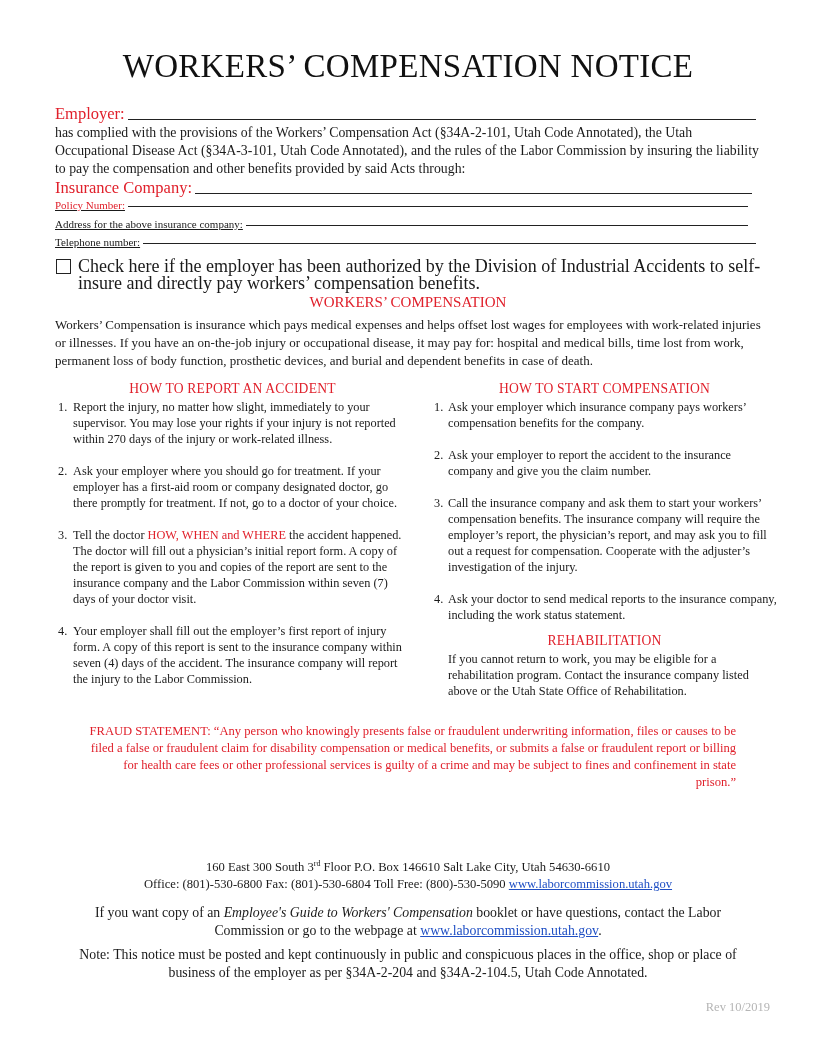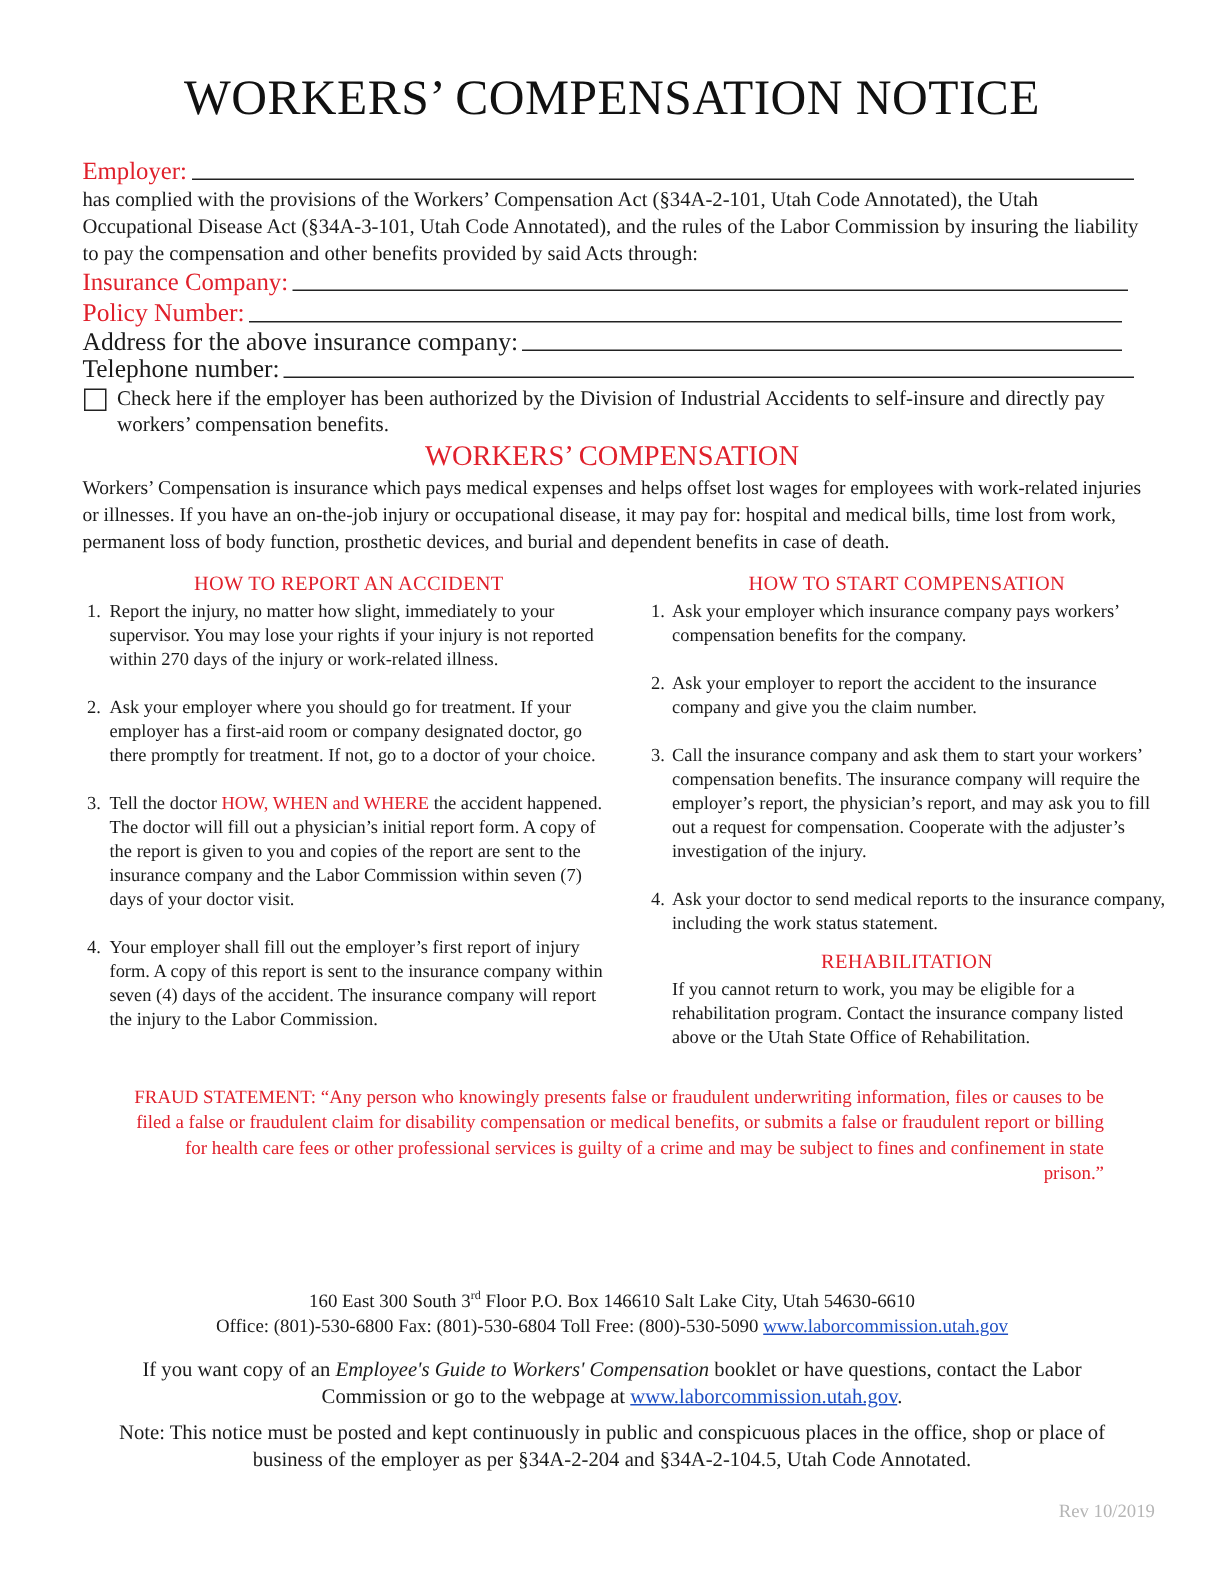--- a/index.html
+++ b/index.html
@@ -6,27 +6,27 @@
   body { width: 816px; height: 1056px; position: relative; overflow: hidden;
          font-family: "Liberation Serif", "DejaVu Serif", serif; color: #1a1a1a; }
   .page { position: absolute; left: 0; top: 0; width: 816px; height: 1056px; }
   .title { position: absolute; left: 0; width: 816px; top: 48px; text-align: center;
            font-size: 33px; letter-spacing: 0.3px; color: #111; }
   .red { color: #e0202b; }
   .field-row { position: absolute; left: 55px; right: 60px; display: flex; align-items: flex-end; white-space: nowrap; }
   .field-row .lbl { padding-right: 3px; }
   .field-row .line { flex: 1; border-bottom: 1px solid #222; height: 0; margin-bottom: 4px; }
   .f-big { font-size: 16.5px; }
-  .f-mid { font-size: 17px; }
+  .f-mid { font-size: 11px; text-decoration: underline; }
   .para { position: absolute; left: 55px; right: 55px; font-size: 13.8px; line-height: 18px; }
-  .checkbox-row { position: absolute; left: 56px; right: 50px; top: 258px; font-size: 14px; line-height: 17px; }
+  .checkbox-row { position: absolute; left: 56px; right: 50px; top: 258px; font-size: 18px; line-height: 17px; }
   .checkbox { position: absolute; left: 0; top: 1px; width: 13px; height: 13px; border: 1.3px solid #222; background: #fff; cursor: pointer; }
   .checkbox-text { margin-left: 22px; }
   .section-h { position: absolute; text-align: center; color: #e0202b; }
-  .wc-h { left: 0; width: 816px; top: 294px; font-size: 19px; }
+  .wc-h { left: 0; width: 816px; top: 294px; font-size: 15px; }
   .wc-body { top: 316px; left: 55px; right: 48px; font-size: 13px; line-height: 18px; }
   .col { position: absolute; font-size: 12.3px; line-height: 16px; }
   .col-left { left: 55px; width: 355px; top: 381px; }
   .col-right { left: 432px; width: 345px; top: 381px; }
   .col h3 { margin: 0 0 2px 0; font-weight: normal; font-size: 13.6px; color: #e0202b; text-align: center; letter-spacing: 0.2px; }
   .col ol { margin: 0; padding: 0; list-style: none; }
   .col li { position: relative; padding-left: 18px; margin-bottom: 16px; }
   .col li .num { position: absolute; left: 3px; top: 0; }
   .col-right li { padding-left: 16px; }
   .col-right li .num { left: 2px; }

